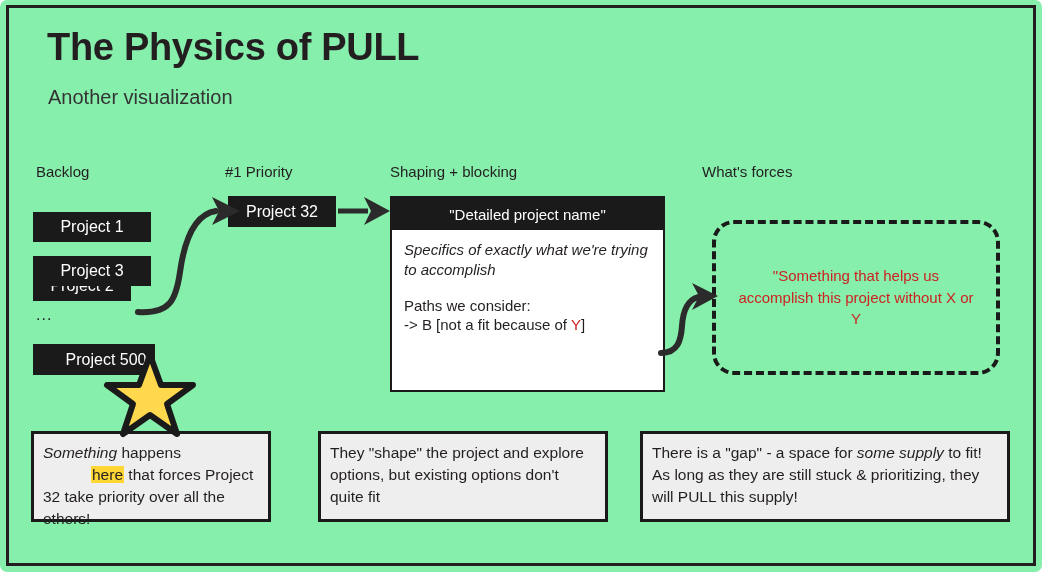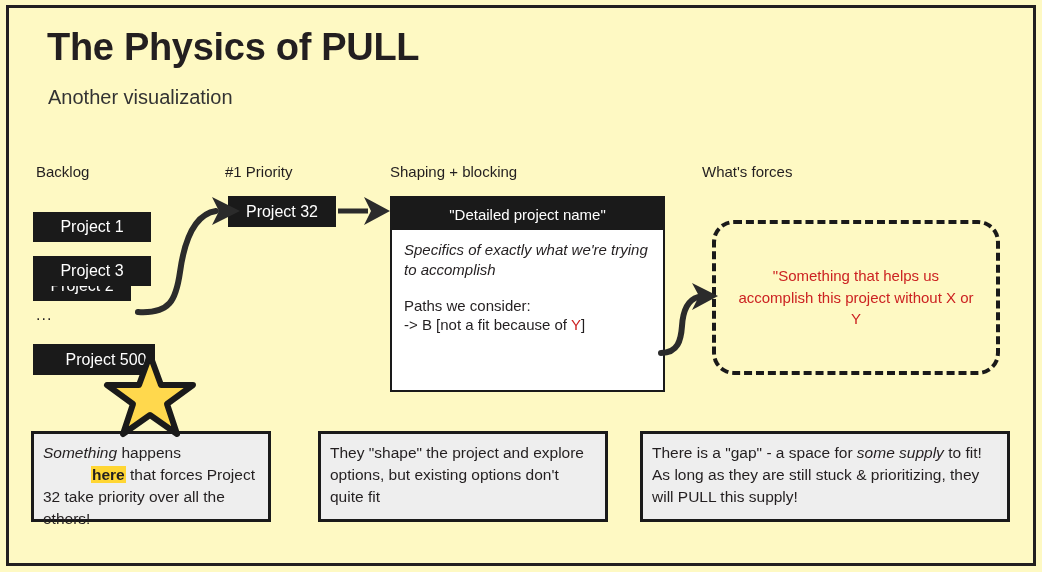--- a/index.html
+++ b/index.html
@@ -8,22 +8,23 @@
     background: #ffffff;
   }
   body {
     font-family: "Liberation Sans", sans-serif;
     -webkit-font-smoothing: antialiased;
   }
   #canvas {
     position: relative;
     width: 1042px;
     height: 572px;
-    background: #fef9c3;
+    background: #86efac;
     overflow: hidden;
+    border-radius: 7px;
   }
   .outer-frame {
     position: absolute;
     left: 6px;
     top: 5px;
     width: 1030px;
     height: 561px;
     border: 3px solid #231f20;
     box-sizing: border-box;
   }
@@ -139,21 +140,21 @@
     background: #eeeeee;
     border: 3px solid #1a1a1a;
     box-sizing: border-box;
     font-size: 15.5px;
     color: #231f20;
     line-height: 1.42;
     padding: 8px 9px;
   }
   .hl {
     background: #ffd633;
-    font-weight: bold;
+    font-weight: normal;
     padding: 0 1px;
     margin-left: 48px;
   }
   .ital { font-style: italic; }
 
   
   #overlay {
     position: absolute;
     left: 0; top: 0;
     width: 1042px;

